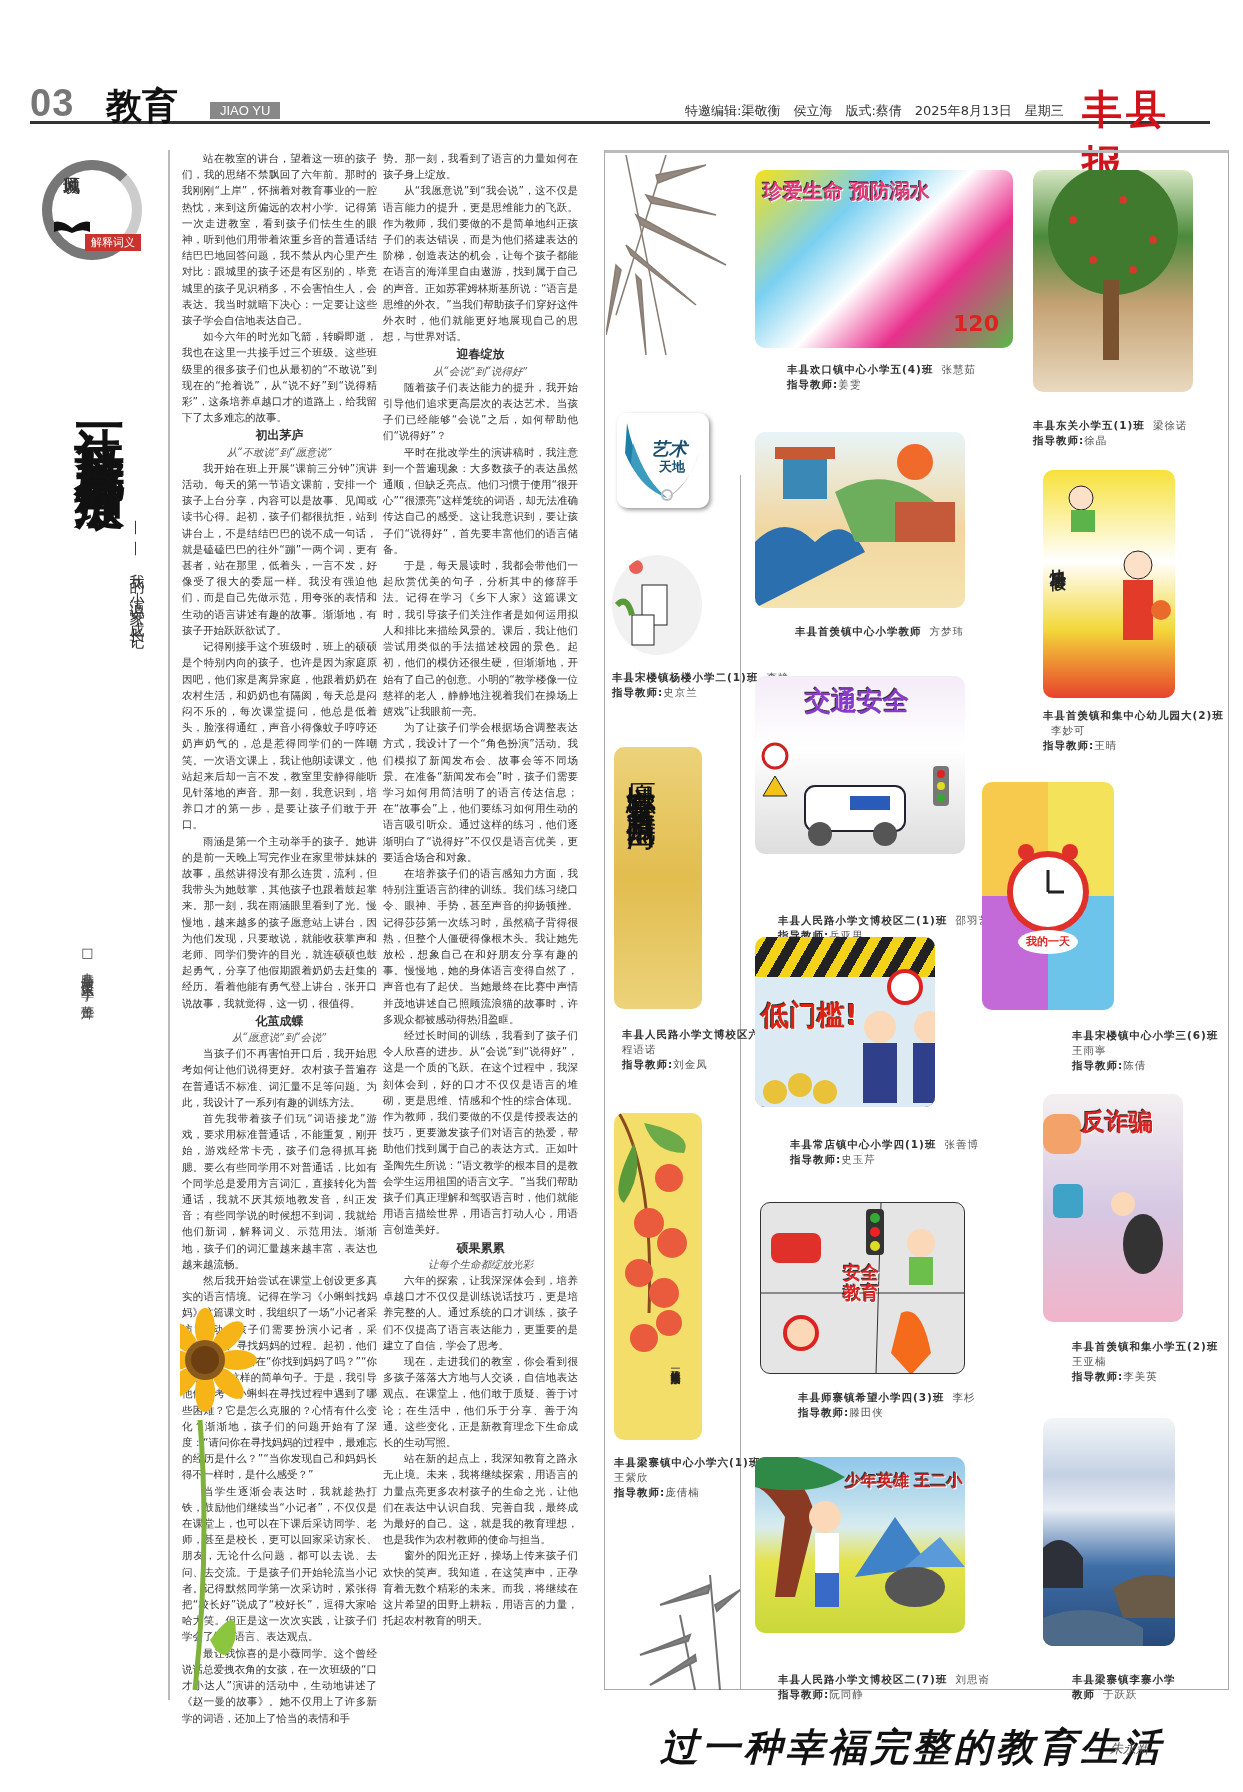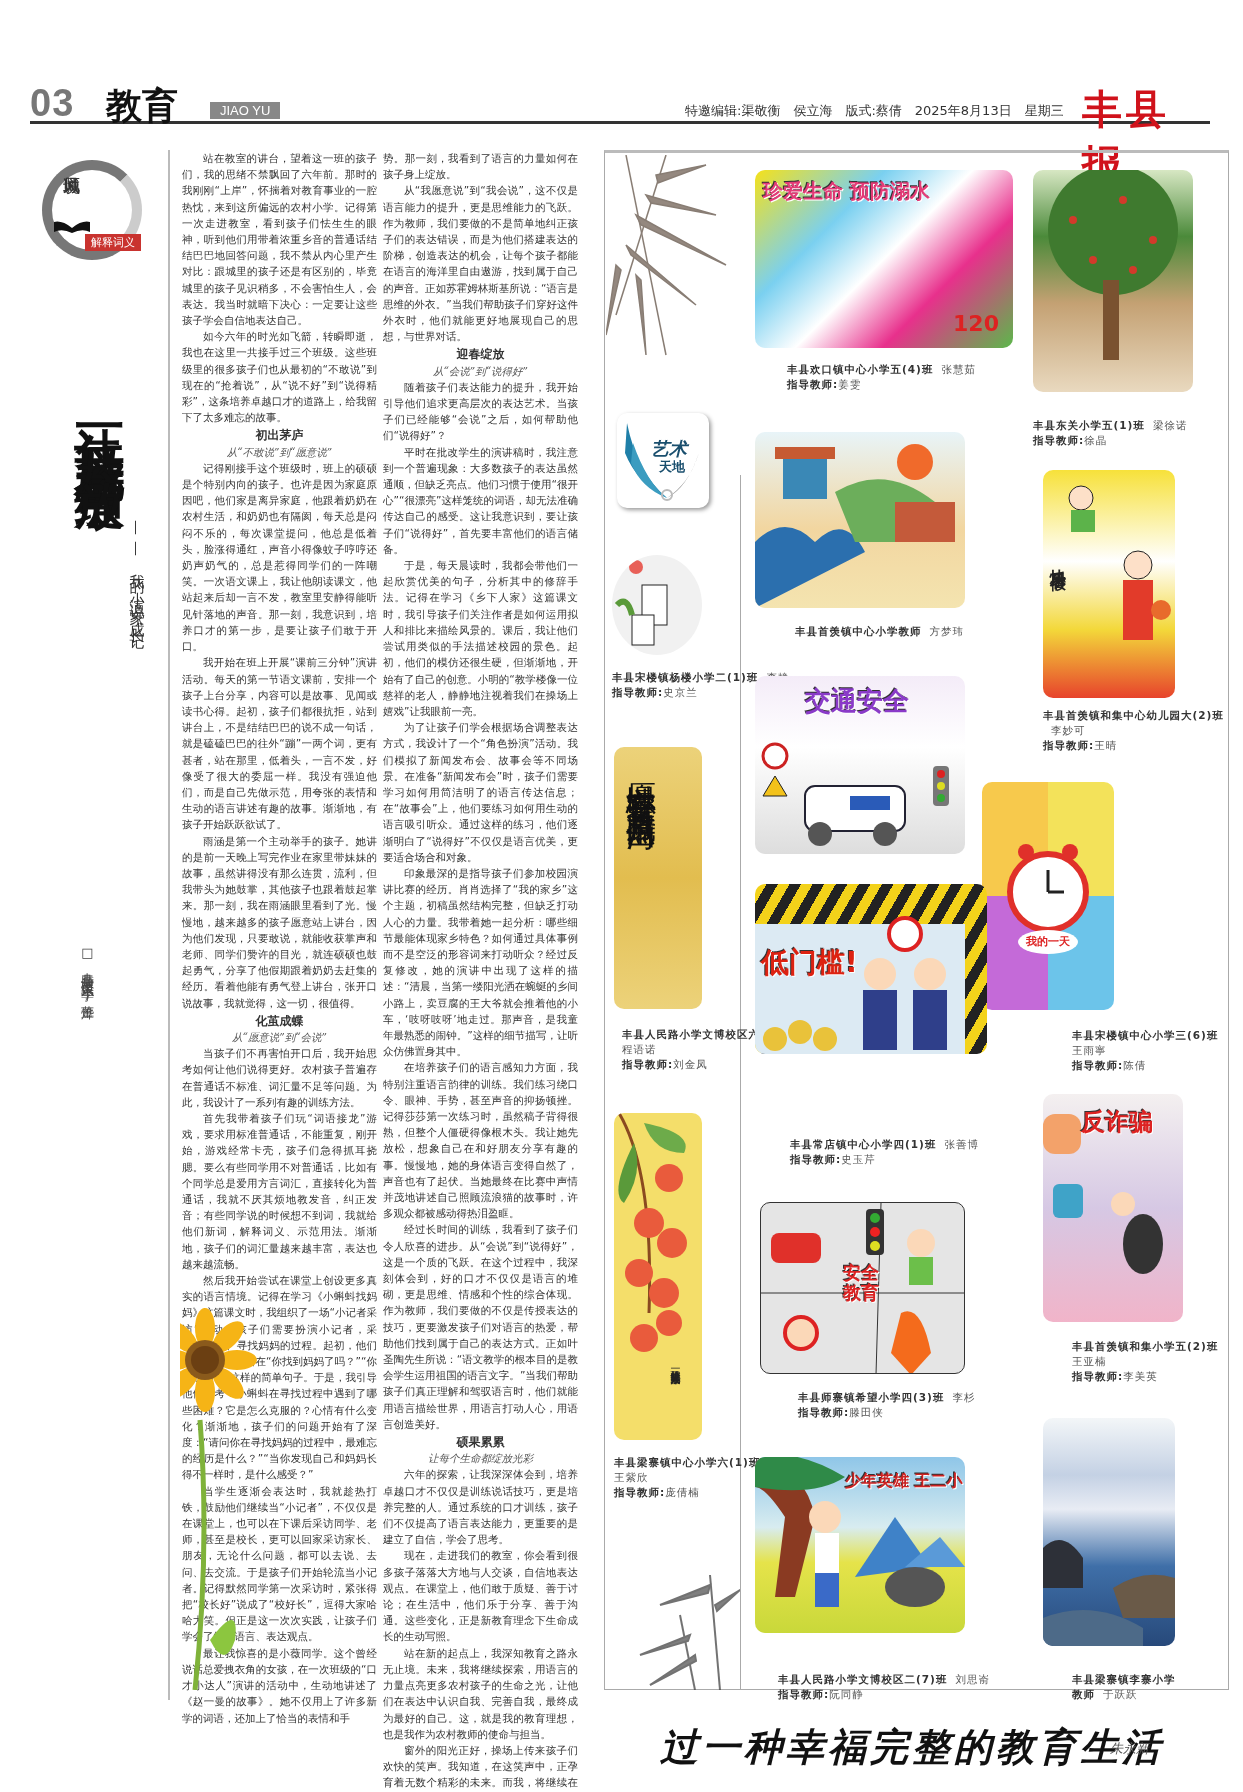--- a/index.html
+++ b/index.html
@@ -55,41 +55,40 @@
   <div class="main-title">让每一朵花都自信绽放</div>
   <div class="subtitle">——我的『小演说家』成长记</div>
   <div class="author">□丰县顺河镇大圣小学　董烨</div>
 </div>
 
 <div class="col col1" id="col1">
     <p>站在教室的讲台，望着这一班的孩子们，我的思绪不禁飘回了六年前。那时的我刚刚“上岸”，怀揣着对教育事业的一腔热忱，来到这所偏远的农村小学。记得第一次走进教室，看到孩子们怯生生的眼神，听到他们用带着浓重乡音的普通话结结巴巴地回答问题，我不禁从内心里产生对比：跟城里的孩子还是有区别的，毕竟城里的孩子见识稍多，不会害怕生人，会表达。我当时就暗下决心：一定要让这些孩子学会自信地表达自己。</p>
     <p>如今六年的时光如飞箭，转瞬即逝，我也在这里一共接手过三个班级。这些班级里的很多孩子们也从最初的“不敢说”到现在的“抢着说”，从“说不好”到“说得精彩”，这条培养卓越口才的道路上，给我留下了太多难忘的故事。</p>
     <h4>初出茅庐</h4>
     <h5>从“不敢说”到“愿意说”</h5>
+    <p>我开始在班上开展“课前三分钟”演讲活动。每天的第一节语文课前，安排一个孩子上台分享，内容可以是故事、见闻或读书心得。起初，孩子们都很抗拒，站到讲台上，不是结结巴巴的说不成一句话，就是磕磕巴巴的往外“蹦”一两个词，更有甚者，站在那里，低着头，一言不发，好像受了很大的委屈一样。我没有强迫他们，而是自己先做示范，用夸张的表情和生动的语言讲述有趣的故事。渐渐地，有孩子开始跃跃欲试了。</p>
     <p>记得刚接手这个班级时，班上的硕硕是个特别内向的孩子。也许是因为家庭原因吧，他们家是离异家庭，他跟着奶奶在农村生活，和奶奶也有隔阂，每天总是闷闷不乐的，每次课堂提问，他总是低着头，脸涨得通红，声音小得像蚊子哼哼还奶声奶气的，总是惹得同学们的一阵嘲笑。一次语文课上，我让他朗读课文，他站起来后却一言不发，教室里安静得能听见针落地的声音。那一刻，我意识到，培养口才的第一步，是要让孩子们敢于开口。</p>
-    <p>我开始在班上开展“课前三分钟”演讲活动。每天的第一节语文课前，安排一个孩子上台分享，内容可以是故事、见闻或读书心得。起初，孩子们都很抗拒，站到讲台上，不是结结巴巴的说不成一句话，就是磕磕巴巴的往外“蹦”一两个词，更有甚者，站在那里，低着头，一言不发，好像受了很大的委屈一样。我没有强迫他们，而是自己先做示范，用夸张的表情和生动的语言讲述有趣的故事。渐渐地，有孩子开始跃跃欲试了。</p>
     <p>雨涵是第一个主动举手的孩子。她讲的是前一天晚上写完作业在家里带妹妹的故事，虽然讲得没有那么连贯，流利，但我带头为她鼓掌，其他孩子也跟着鼓起掌来。那一刻，我在雨涵眼里看到了光。慢慢地，越来越多的孩子愿意站上讲台，因为他们发现，只要敢说，就能收获掌声和老师、同学们赞许的目光，就连硕硕也鼓起勇气，分享了他假期跟着奶奶去赶集的经历。看着他能有勇气登上讲台，张开口说故事，我就觉得，这一切，很值得。</p>
     <h4>化茧成蝶</h4>
     <h5>从“愿意说”到“会说”</h5>
     <p>当孩子们不再害怕开口后，我开始思考如何让他们说得更好。农村孩子普遍存在普通话不标准、词汇量不足等问题。为此，我设计了一系列有趣的训练方法。</p>
     <p>首先我带着孩子们玩“词语接龙”游戏，要求用标准普通话，不能重复，刚开始，游戏经常卡壳，孩子们急得抓耳挠腮。要么有些同学用不对普通话，比如有个同学总是爱用方言词汇，直接转化为普通话，我就不厌其烦地教发音，纠正发音；有些同学说的时候想不到词，我就给他们新词，解释词义、示范用法。渐渐地，孩子们的词汇量越来越丰富，表达也越来越流畅。</p>
     <p>然后我开始尝试在课堂上创设更多真实的语言情境。记得在学习《小蝌蚪找妈妈》这篇课文时，我组织了一场“小记者采访”活动。孩子们需要扮演小记者，采访“小蝌蚪”寻找妈妈的过程。起初，他们的提问总是停留在“你找到妈妈了吗？”“你开心吗？”这样的简单句子。于是，我引导他们思考：小蝌蚪在寻找过程中遇到了哪些困难？它是怎么克服的？心情有什么变化？渐渐地，孩子们的问题开始有了深度：“请问你在寻找妈妈的过程中，最难忘的经历是什么？”“当你发现自己和妈妈长得不一样时，是什么感受？”</p>
     <p>当学生逐渐会表达时，我就趁热打铁，鼓励他们继续当“小记者”，不仅仅是在课堂上，也可以在下课后采访同学、老师，甚至是校长，更可以回家采访家长、朋友，无论什么问题，都可以去说、去问、去交流。于是孩子们开始轮流当小记者。记得默然同学第一次采访时，紧张得把“校长好”说成了“校好长”，逗得大家哈哈大笑。但正是这一次次实践，让孩子们学会了组织语言、表达观点。</p>
     <p>最让我惊喜的是小薇同学。这个曾经说话总爱拽衣角的女孩，在一次班级的“口才小达人”演讲的活动中，生动地讲述了《赵一曼的故事》。她不仅用上了许多新学的词语，还加上了恰当的表情和手</p>
   </div>
 <div class="col col2" id="col2">
     <p style="text-indent: 0px;">势。那一刻，我看到了语言的力量如何在孩子身上绽放。</p>
     <p>从“我愿意说”到“我会说”，这不仅是语言能力的提升，更是思维能力的飞跃。作为教师，我们要做的不是简单地纠正孩子们的表达错误，而是为他们搭建表达的阶梯，创造表达的机会，让每个孩子都能在语言的海洋里自由遨游，找到属于自己的声音。正如苏霍姆林斯基所说：“语言是思维的外衣。”当我们帮助孩子们穿好这件外衣时，他们就能更好地展现自己的思想，与世界对话。</p>
     <h4>迎春绽放</h4>
     <h5>从“会说”到“说得好”</h5>
     <p>随着孩子们表达能力的提升，我开始引导他们追求更高层次的表达艺术。当孩子们已经能够“会说”之后，如何帮助他们“说得好”？</p>
     <p>平时在批改学生的演讲稿时，我注意到一个普遍现象：大多数孩子的表达虽然通顺，但缺乏亮点。他们习惯于使用“很开心”“很漂亮”这样笼统的词语，却无法准确传达自己的感受。这让我意识到，要让孩子们“说得好”，首先要丰富他们的语言储备。</p>
     <p>于是，每天晨读时，我都会带他们一起欣赏优美的句子，分析其中的修辞手法。记得在学习《乡下人家》这篇课文时，我引导孩子们关注作者是如何运用拟人和排比来描绘风景的。课后，我让他们尝试用类似的手法描述校园的景色。起初，他们的模仿还很生硬，但渐渐地，开始有了自己的创意。小明的“教学楼像一位慈祥的老人，静静地注视着我们在操场上嬉戏”让我眼前一亮。</p>
     <p>为了让孩子们学会根据场合调整表达方式，我设计了一个“角色扮演”活动。我们模拟了新闻发布会、故事会等不同场景。在准备“新闻发布会”时，孩子们需要学习如何用简洁明了的语言传达信息；在“故事会”上，他们要练习如何用生动的语言吸引听众。通过这样的练习，他们逐渐明白了“说得好”不仅仅是语言优美，更要适合场合和对象。</p>
-    <p>印象最深的是指导孩子们参加校园演讲比赛的经历。肖肖选择了“我的家乡”这个主题，初稿虽然结构完整，但缺乏打动人心的力量。我带着她一起分析：哪些细节最能体现家乡特色？如何通过具体事例而不是空泛的形容词来打动听众？经过反复修改，她的演讲中出现了这样的描述：“清晨，当第一缕阳光洒在蜿蜒的乡间小路上，卖豆腐的王大爷就会推着他的小车，‘吱呀吱呀’地走过。那声音，是我童年最熟悉的闹钟。”这样的细节描写，让听众仿佛置身其中。</p>
     <p>在培养孩子们的语言感知力方面，我特别注重语言韵律的训练。我们练习绕口令、眼神、手势，甚至声音的抑扬顿挫。记得莎莎第一次练习时，虽然稿子背得很熟，但整个人僵硬得像根木头。我让她先放松，想象自己在和好朋友分享有趣的事。慢慢地，她的身体语言变得自然了，声音也有了起伏。当她最终在比赛中声情并茂地讲述自己照顾流浪猫的故事时，许多观众都被感动得热泪盈眶。</p>
     <p>经过长时间的训练，我看到了孩子们令人欣喜的进步。从“会说”到“说得好”，这是一个质的飞跃。在这个过程中，我深刻体会到，好的口才不仅仅是语言的堆砌，更是思维、情感和个性的综合体现。作为教师，我们要做的不仅是传授表达的技巧，更要激发孩子们对语言的热爱，帮助他们找到属于自己的表达方式。正如叶圣陶先生所说：“语文教学的根本目的是教会学生运用祖国的语言文字。”当我们帮助孩子们真正理解和驾驭语言时，他们就能用语言描绘世界，用语言打动人心，用语言创造美好。</p>
     <h4>硕果累累</h4>
     <h5>让每个生命都绽放光彩</h5>
     <p>六年的探索，让我深深体会到，培养卓越口才不仅仅是训练说话技巧，更是培养完整的人。通过系统的口才训练，孩子们不仅提高了语言表达能力，更重要的是建立了自信，学会了思考。</p>
     <p>现在，走进我们的教室，你会看到很多孩子落落大方地与人交谈，自信地表达观点。在课堂上，他们敢于质疑、善于讨论；在生活中，他们乐于分享、善于沟通。这些变化，正是新教育理念下生命成长的生动写照。</p>
     <p>站在新的起点上，我深知教育之路永无止境。未来，我将继续探索，用语言的力量点亮更多农村孩子的生命之光，让他们在表达中认识自我、完善自我，最终成为最好的自己。这，就是我的教育理想，也是我作为农村教师的使命与担当。</p>
     <p>窗外的阳光正好，操场上传来孩子们欢快的笑声。我知道，在这笑声中，正孕育着无数个精彩的未来。而我，将继续在这片希望的田野上耕耘，用语言的力量，托起农村教育的明天。</p>
   </div>
 
@@ -246,21 +245,21 @@
     <ellipse cx="66" cy="160" rx="30" ry="12" fill="#fff"></ellipse>
   </svg>
   <div style="position:absolute;left:44px;top:152px;font-size:11px;font-weight:900;color:#d22">我的一天</div>
 </div>
 <div class="cap" style="left:1072px;top:1028px">
   <span>丰县宋楼镇中心小学三(6)班</span><br>
   <span class="n" style="margin-left:0">王雨寧</span><br>
   <span>指导教师:</span><span class="n" style="margin-left:0">陈倩</span>
 </div>
 
-<div class="art" style="left:755px;top:884px;width:232px;height:170px;background:repeating-linear-gradient(120deg,#f3d21a 0 10px,#222 10px 20px)">
+<div class="art" style="left:755px;top:937px;width:180px;height:170px;background:repeating-linear-gradient(120deg,#f3d21a 0 10px,#222 10px 20px)">
   <div style="position:absolute;left:0;top:40px;width:210px;height:130px;background:#dceaf3"></div>
   <div class="arttitle" style="left:6px;top:60px;font-size:28px;color:#d21">低门槛!</div>
   <svg width="210" height="170" style="position:absolute;left:0;top:0">
     <circle cx="125" cy="90" r="16" fill="#fbd8b8"></circle>
       <rect x="108" y="106" width="34" height="60" fill="#2f3f8a"></rect>
     <circle cx="175" cy="90" r="16" fill="#fbd8b8"></circle>
       <rect x="158" y="106" width="34" height="60" fill="#2f3f8a"></rect>
     <circle cx="150" cy="50" r="16" fill="#fff" stroke="#d22" stroke-width="4"></circle>
     <g fill="#e9c23a">
         <circle cx="20" cy="155" r="12"></circle>

